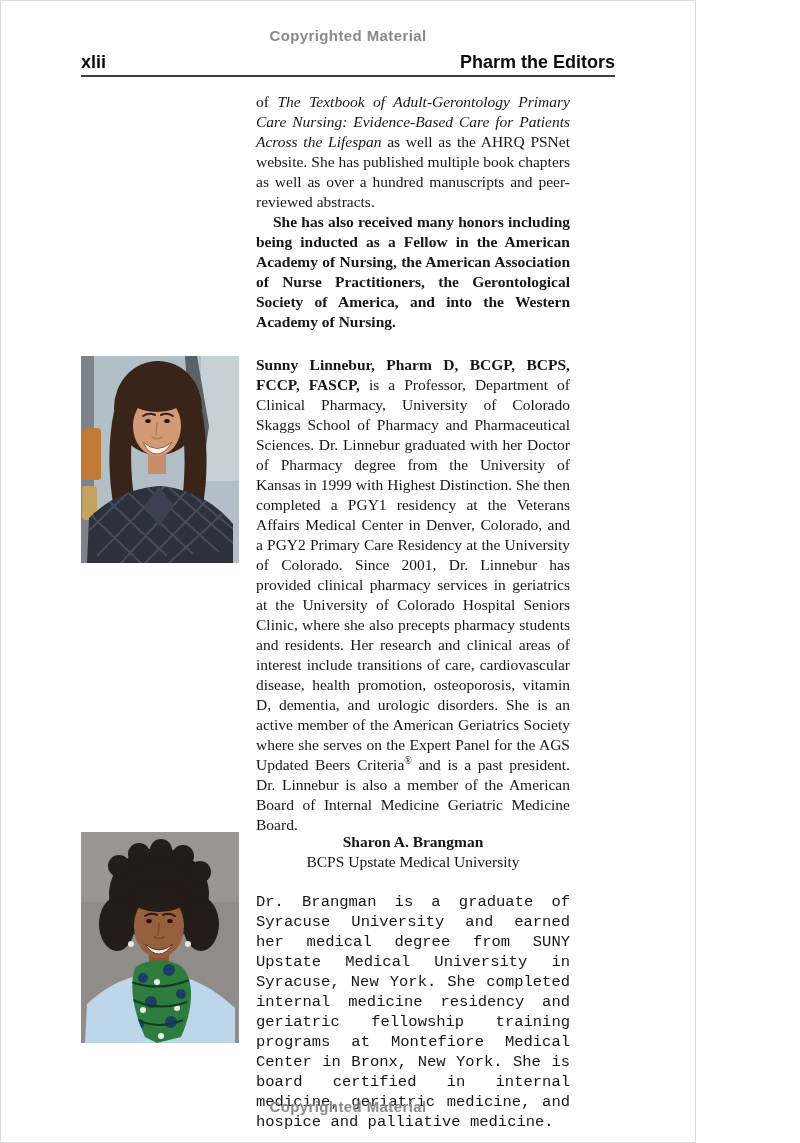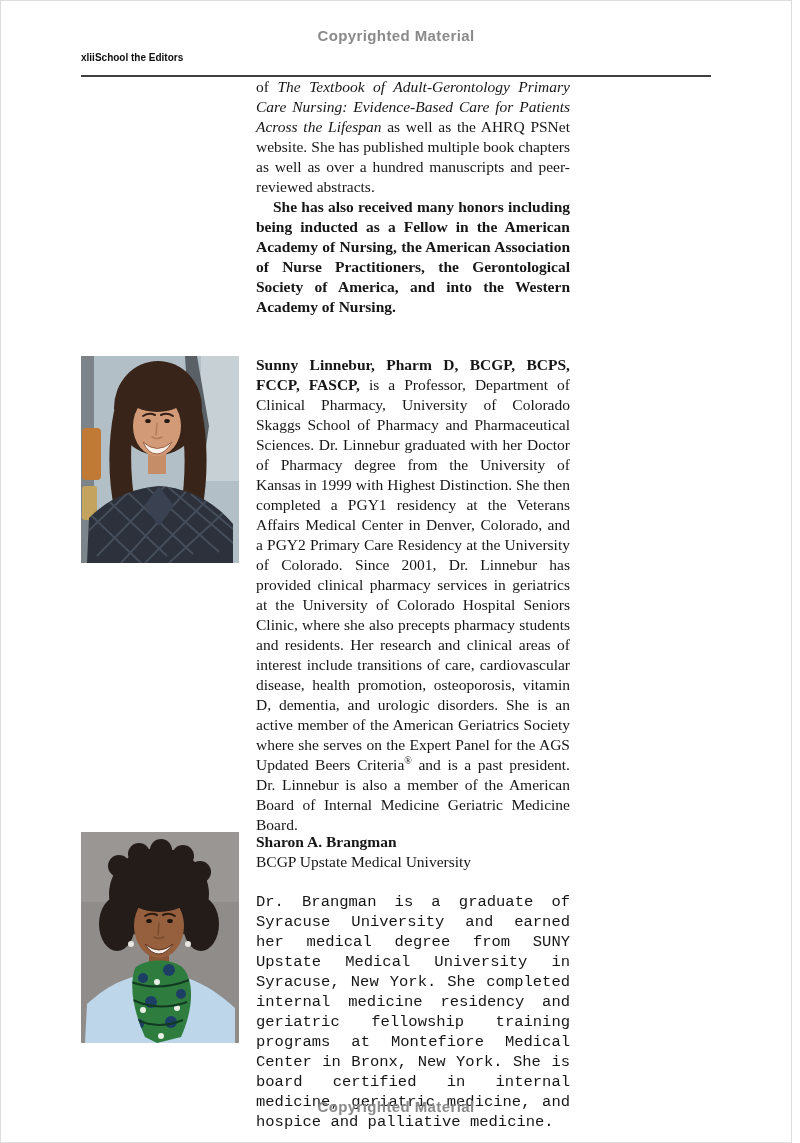--- a/index.html
+++ b/index.html
@@ -1,64 +1,64 @@
 <!DOCTYPE html>
 <html><head>
 <meta charset="utf-8">
 <style>
   html,body { margin:0; padding:0; background:#ffffff; }
   .page {
-    position:relative; width:792px; height:1143px; background:#ffffff;
+    position:relative; width:696px; height:1143px; background:#ffffff;
     font-family:"Liberation Serif", serif; color:#161616;
     box-sizing:border-box; border:1px solid #dcdcdc; overflow:hidden;
   }
   .watermark {
     position:absolute; left:0; right:0; text-align:center;
     font-family:"Liberation Sans", sans-serif; font-weight:bold;
     font-size:15px; letter-spacing:0.4px; color:#8a8a8a;
   }
   .watermark.top { top:26px; }
   .watermark.bottom { top:1097px; }
   .header-row {
     position:absolute; left:80px; right:80px; top:51px;
-    display:flex; justify-content:flex-start; align-items:flex-end;
-    font-family:"Liberation Sans", sans-serif; font-size:10px; font-weight:bold; color:#0d0d0d;
+    display:flex; justify-content:space-between; align-items:flex-end;
+    font-family:"Liberation Sans", sans-serif; font-size:18px; font-weight:bold; color:#0d0d0d;
   }
   .header-rule {
     position:absolute; left:80px; right:80px; top:74px; height:2px; background:#3f3f3f;
   }
   .col {
     position:absolute; left:255px; width:314px;
     font-size:15.5px; line-height:20px; text-align:justify; color:#161616;
   }
   .col p { margin:0; padding:0; }
   p.indent { text-indent:17px;font-weight:bold; }
-  .intro { top:76px; }
+  .intro { top:91px; }
   .sec2  { top:354px; }
   .sec3  { top:831px; }
   .addr  { text-align:left; }
-  .addr .line { display:block; }
+  .addr .line { display:block;text-align:center; }
   .bio-para { margin-top:20px !important;font-family:Liberation Mono, monospace; }
   .b  { font-weight:bold; }
   .it { font-style:italic; }
   sup.reg { font-size:10px; line-height:0; }
   .photo { position:absolute; display:block; }
   .photo1 { left:80px; top:355px; }
   .photo2 { left:80px; top:831px; }
 </style>
 </head>
 <body>
 
 <div class="page">
 
   <div class="watermark top">Copyrighted Material</div>
 
   <div class="header-row">
     <span>xlii</span>
-    <span>School the Editors</span>
+    <span>Pharm the Editors</span>
   </div>
   <div class="header-rule"></div>
 
   <div class="col intro">
     <p><span>of </span><span class="it">The Textbook of Adult-Gerontology Primary Care Nursing: Evidence-Based Care for Patients Across the Lifespan</span><span> as well as the AHRQ PSNet website. She has published multiple book chapters as well as over a hundred manuscripts and peer-reviewed abstracts.</span></p>
     <p class="indent"><span>She has also received many honors including being inducted as a Fellow in the American Academy of Nursing, the American Association of Nurse Practitioners, the Gerontological Society of America, and into the Western Academy of Nursing.</span></p>
   </div>
 
   <svg class="photo photo1" width="158" height="207" viewBox="0 0 158 207" role="img">
     <defs>
@@ -148,20 +148,20 @@
       <circle cx="96" cy="176" r="3" fill="#e8efe7"></circle>
       <circle cx="62" cy="178" r="3" fill="#e8efe7"></circle>
       <circle cx="80" cy="204" r="3" fill="#e8efe7"></circle>
       <path d="M50,150 Q78,160 108,148 M52,168 Q78,180 106,170 M56,188 Q78,198 102,188" stroke="#123a22" stroke-width="2" fill="none"></path>
     </g>
   </svg>
 
   <div class="col sec3">
     <p class="addr">
       <span class="line b">Sharon A. Brangman</span>
-      <span class="line">BCGP Upstate Medical University</span>
+      <span class="line">BCPS Upstate Medical University</span>
     </p>
     <p class="bio-para"><span>Dr. Brangman is a graduate of Syracuse University and earned her medical degree from SUNY Upstate Medical University in Syracuse, New York. She completed internal medicine residency and geriatric fellowship training programs at Montefiore Medical Center in Bronx, New York. She is board certified in internal medicine, geriatric medicine, and hospice and palliative medicine.</span></p>
   </div>
 
   <div class="watermark bottom">Copyrighted Material</div>
 
 </div>
 
 </body></html>

